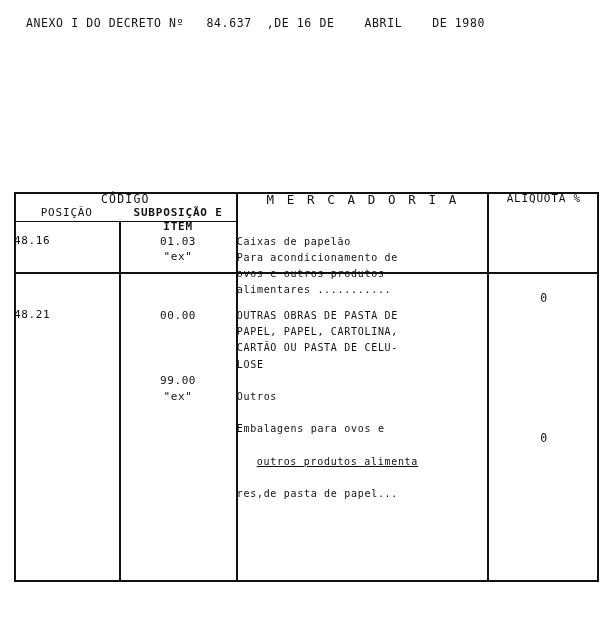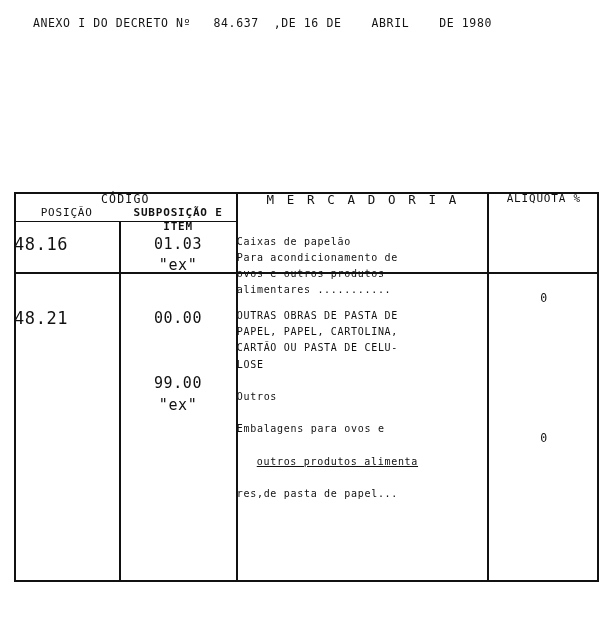--- a/index.html
+++ b/index.html
@@ -12,21 +12,21 @@
     height: 624px;
     position: relative;
     font-family: "DejaVu Sans Mono", monospace;
     color: #111111;
     overflow: hidden;
   }
 
   .header-line {
     position: absolute;
     top: 16px;
-    left: 33px;
+    left: 26px;
     font-size: 11.5px;
     letter-spacing: 0.6px;
     white-space: pre;
     color: #141414;
   }
 
   
   .doc-table {
     position: absolute;
     left: 14px;
@@ -68,27 +68,27 @@
   .hdr-aliq {
     text-align: center;
     font-size: 11px;
     letter-spacing: 0.8px;
     line-height: 1.3;
     padding: 16px 0 10px 0;
   }
 
   
   .cell-pos {
-    font-size: 17px;
+    font-size: 11px;
     letter-spacing: 0.6px;
     padding: 10px 0 0 10px;
     white-space: pre-line;
   }
   .cell-sub {
-    font-size: 15px;
+    font-size: 11px;
     letter-spacing: 0.6px;
     padding: 10px 0 0 0;
     text-align: center;
     white-space: pre-line;
     line-height: 1.45;
   }
   .cell-merc {
     font-size: 10px;
     letter-spacing: 0.7px;
     padding: 10px 8px 6px 12px;

